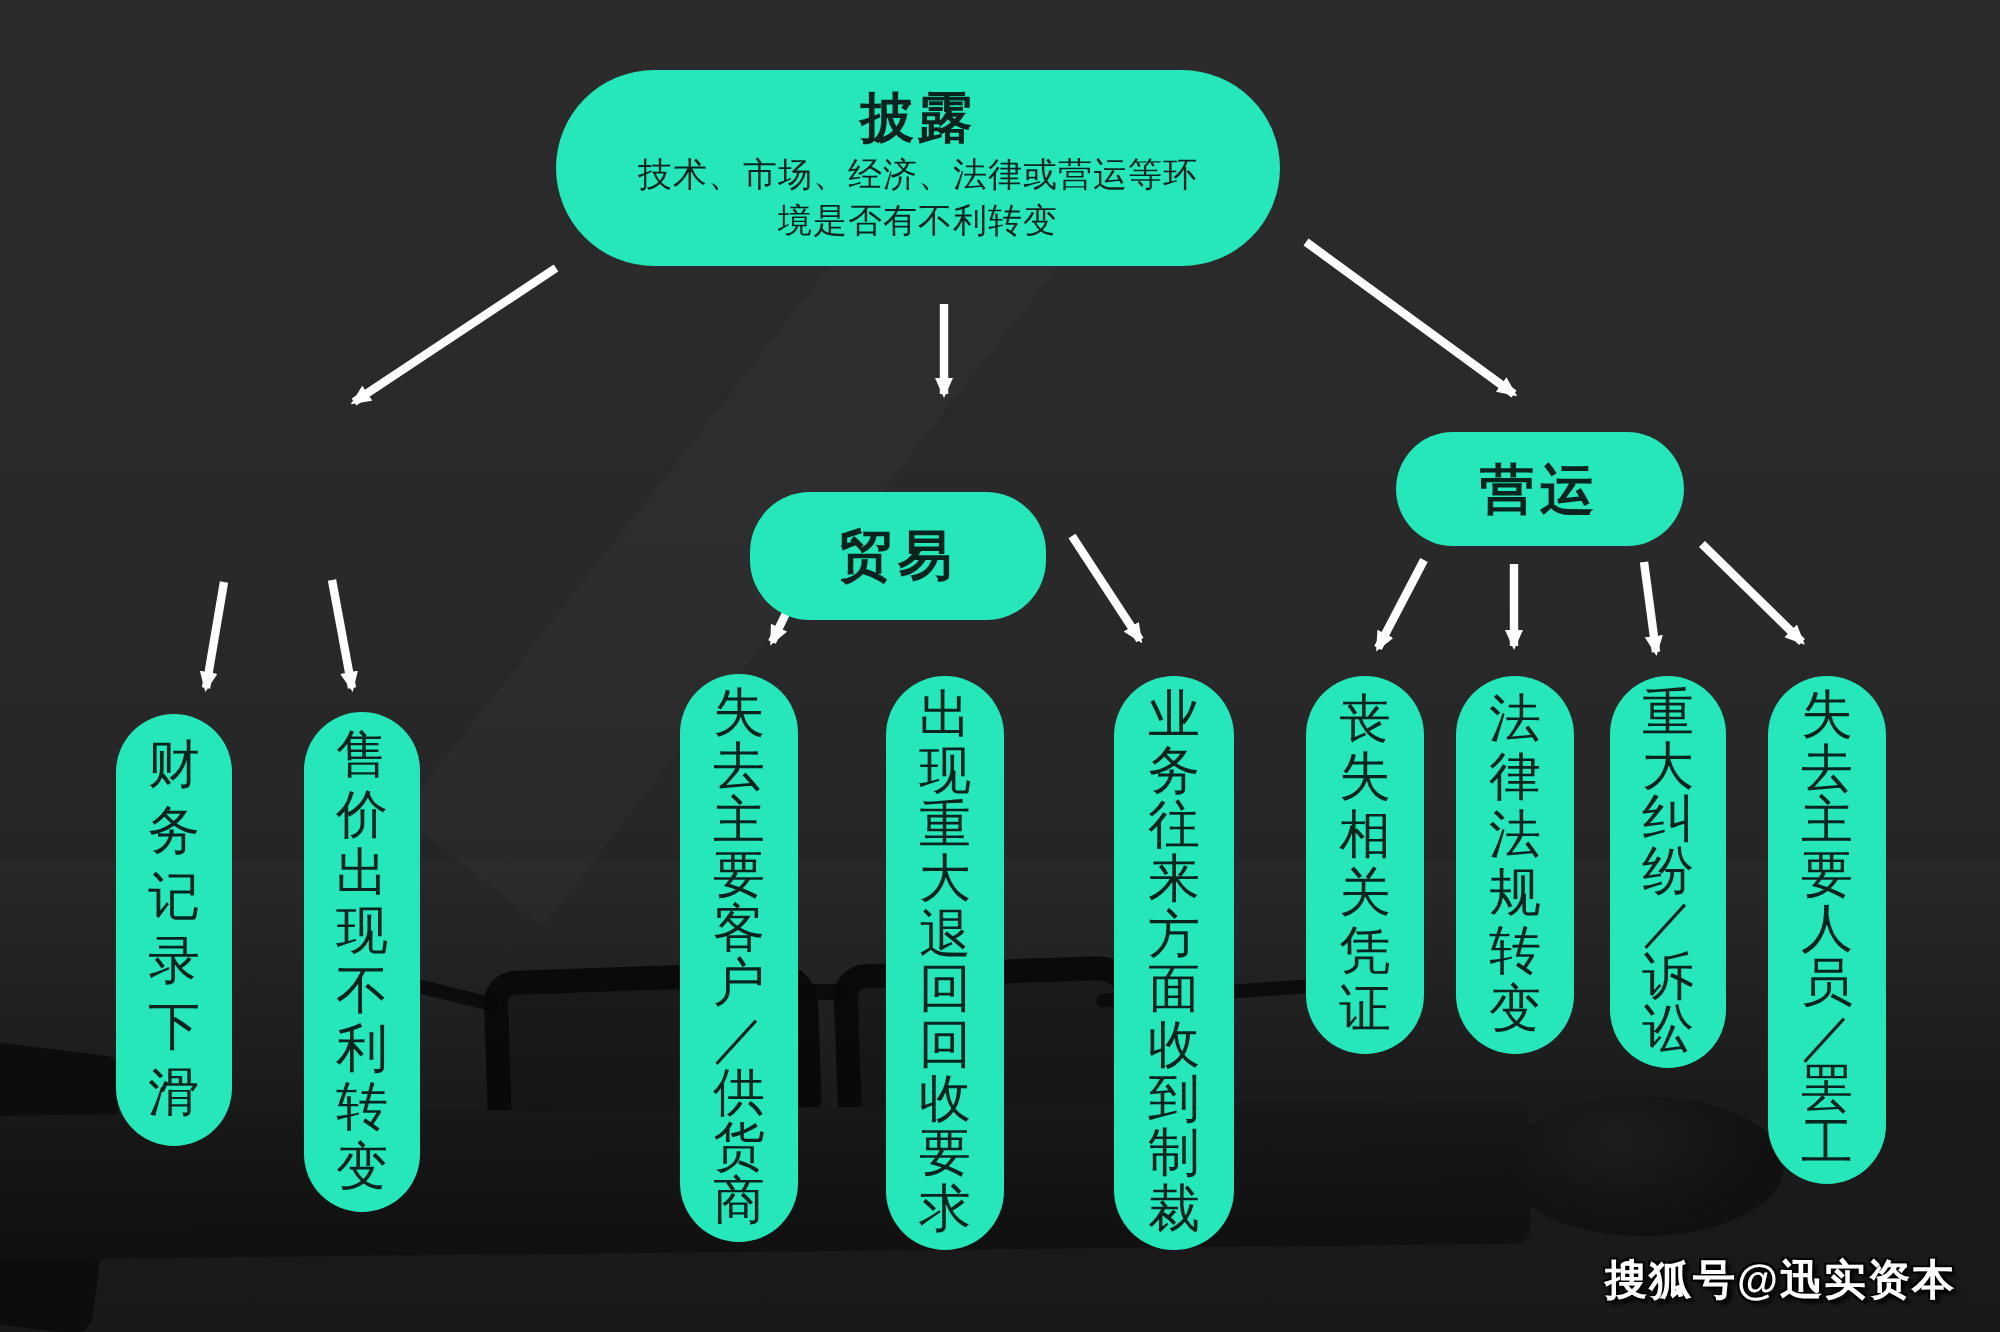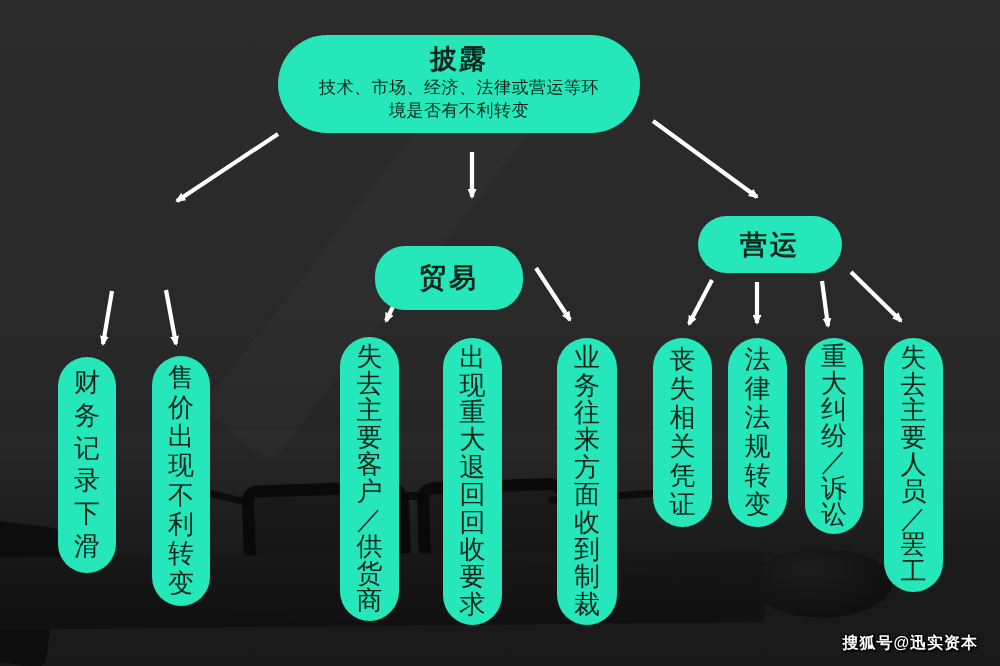--- a/index.html
+++ b/index.html
@@ -88,21 +88,21 @@
   .p3 { left:340px; top:337px; width:59px; height:284px; }
   .p4 { left:443px; top:338px; width:59px; height:287px; }
   .p5 { left:557px; top:338px; width:60px; height:287px; }
   .p6 { left:653px; top:338px; width:59px; height:189px; }
   .p7 { left:728px; top:338px; width:59px; height:189px; }
   .p8 { left:805px; top:338px; width:58px; height:196px; }
   .p9 { left:884px; top:338px; width:59px; height:254px; }
   
   .watermark {
     position:absolute; right:22px; bottom:12px;
-    font-size:16px; font-weight:bold; color:#fff; letter-spacing:1px;
+    font-size:21px; font-weight:bold; color:#fff; letter-spacing:1px;
     text-shadow: -1px -1px 0 #000, 1px -1px 0 #000, -1px 1px 0 #000, 2px 2px 2px #000;
     text-align: right;
   }
 </style>
 </head>
 <body>
 
 <div class="stage">
 
   <div class="bg-layer">

